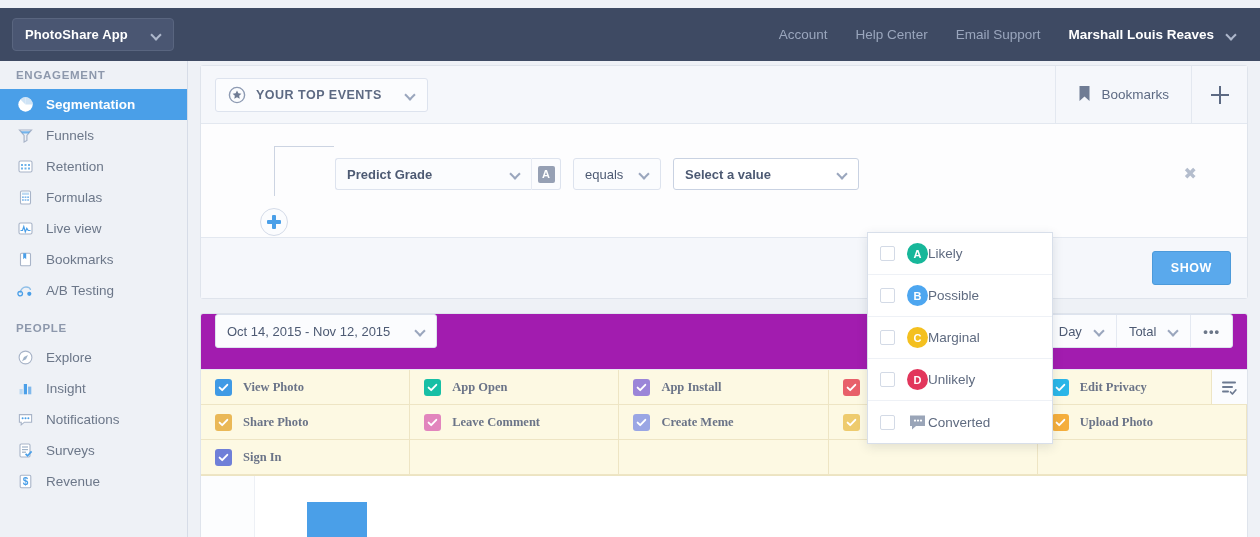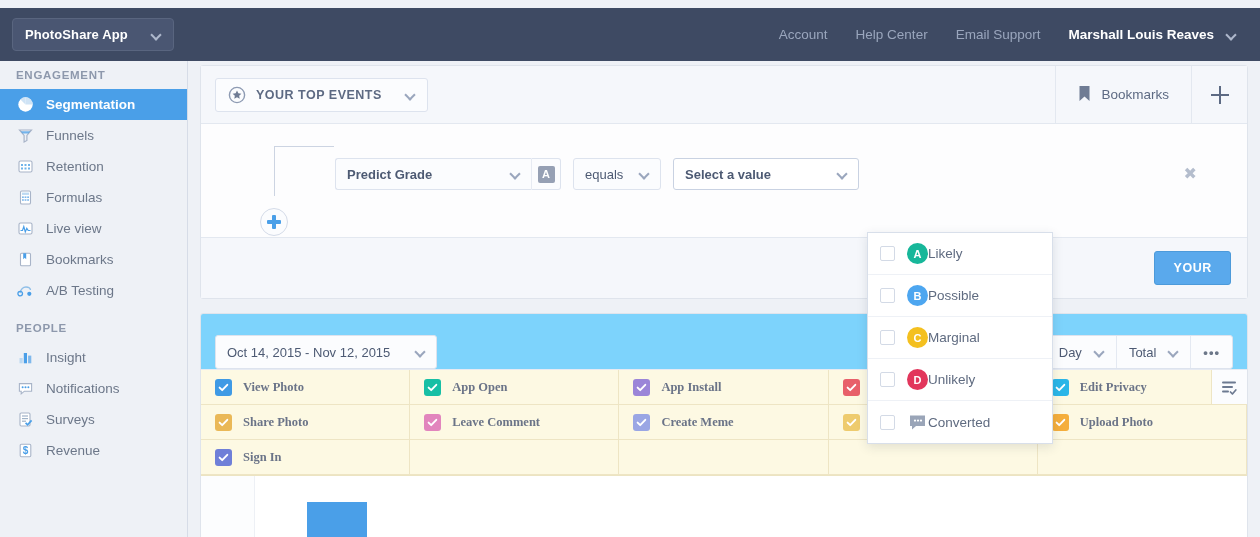--- a/index.html
+++ b/index.html
@@ -245,24 +245,24 @@
   .show-btn {
     background: #5aa9ec; border: 1px solid #4c9ada;
     border-radius: 3px;
     color: #ffffff; font-size: 12.5px; font-weight: bold; letter-spacing: .6px;
     padding: 9px 18px; cursor: pointer;
   }
 
   
   .report-card { margin-top: 14px; position: relative; overflow: hidden; }
   .rep-head {
-    height: 56px; display: flex; align-items: flex-end;
+    height: 56px; display: flex; align-items: flex-start;
     padding: 0 14px;
     border-bottom: 1px solid #e6eaf2;
-    background: #7dd3fc;
+    background: #a21caf;
   }
   .date-sel { width: 222px; height: 34px; font-size: 13px; color: #566party; }
   .rep-right { margin-left: auto; display: flex; align-items: stretch; height: 34px; }
   .seg-group {
     display: flex; align-items: stretch;
     border: 1px solid #dde3ee; border-radius: 3px; background: #fbfcfe;
   }
   .seg-group > div {
     display: flex; align-items: center; padding: 0 12px;
     font-size: 13px; color: #4d5a73; cursor: pointer;
@@ -428,20 +428,29 @@
             <path d="M3 11 q1.5 -6 6 -6 q4 0 4.5 3" fill="none" stroke="#8fbfe8" stroke-width="1.4"></path>
             <circle cx="3.2" cy="11.6" r="2.3" fill="none" stroke="#4a9fe8" stroke-width="1.3"></circle>
             <circle cx="12.3" cy="11.8" r="2.1" fill="#4a9fe8"></circle>
           </svg>
       </span>
       <span>A/B Testing</span>
     </div>
 
     <div class="sb-section">PEOPLE</div>
 
+    <div class="sb-item">
+      <span class="sb-ico">
+        <svg width="17" height="17" viewBox="0 0 17 17">
+            <circle cx="8.5" cy="8.5" r="6.4" fill="#fff" stroke="#a8b4c8" stroke-width="1.1"></circle>
+            <path d="M11 6 l-2 4.2 -4 2 2 -4.2 z" fill="#9fb2c8"></path>
+          </svg>
+      </span>
+      <span>Explore</span>
+    </div>
 
     <div class="sb-item">
       <span class="sb-ico">
         <svg width="17" height="17" viewBox="0 0 17 17">
             <rect x="2.5" y="9" width="3.2" height="5.3" fill="#bcd9f2"></rect>
             <rect x="6.8" y="4" width="3.2" height="10.3" fill="#4a9fe8"></rect>
             <rect x="11.1" y="6.6" width="3.2" height="7.7" fill="#7fb8ec"></rect>
           </svg>
       </span>
       <span>Insight</span>
@@ -543,21 +552,21 @@
           <div class="sel sel-value">
             <span class="lbl">Select a value</span>
             <span class="chev"></span>
           </div>
         </div>
 
         <div class="close-x">✖</div>
       </div>
 
       <div class="show-bar">
-        <div class="show-btn">YOUR</div>
+        <div class="show-btn">SHOW</div>
       </div>
     </div>
 
     <div class="card report-card">
       <div class="rep-head">
         <div class="sel date-sel">
           <span class="lbl">Oct 14, 2015 - Nov 12, 2015</span>
           <span class="chev"></span>
         </div>
         <div class="rep-right">

